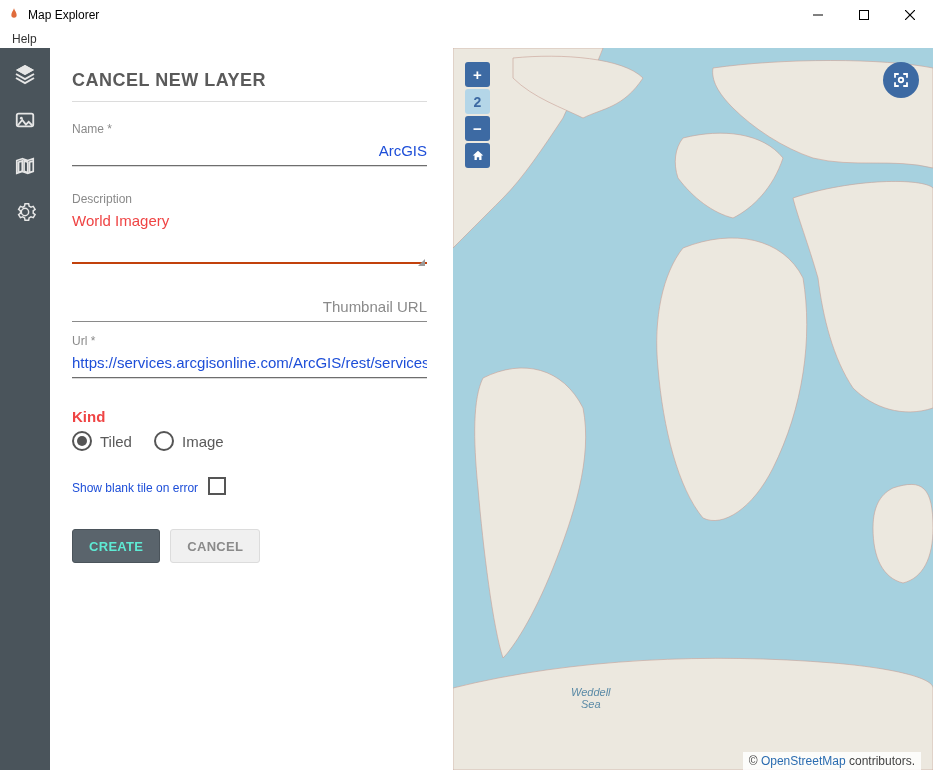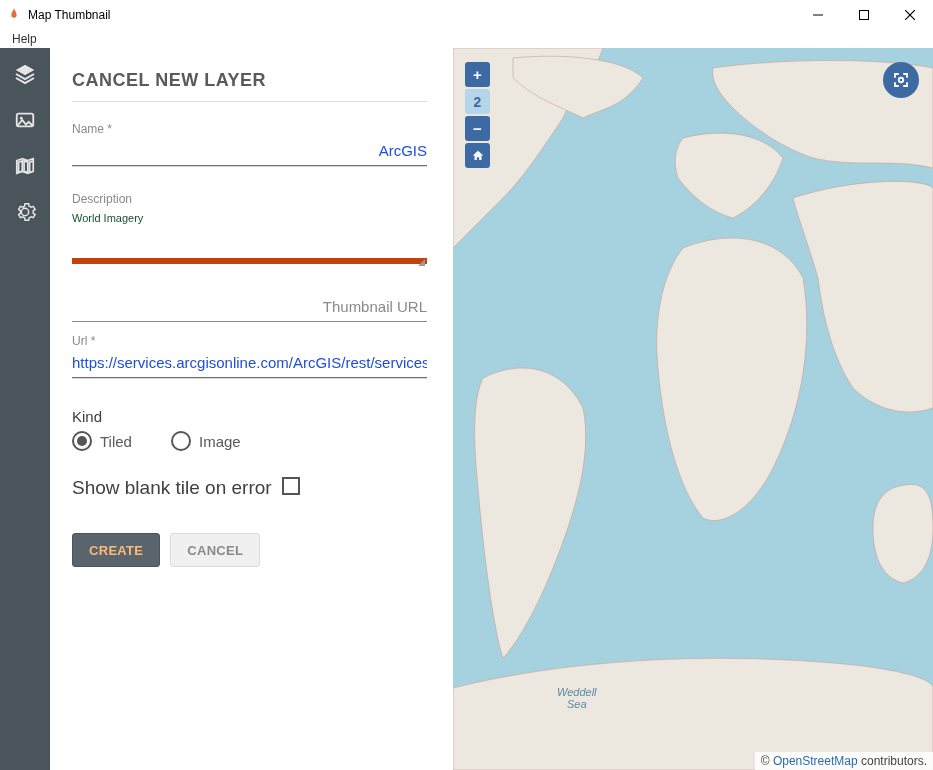--- a/index.html
+++ b/index.html
@@ -15,56 +15,56 @@
   .body { display: flex; height: calc(100% - 48px); }
   .sidebar { width: 50px; background: #4a545b; display: flex; flex-direction: column; align-items: center; padding-top: 14px; gap: 22px; }
   .sidebar .sb-icon { width: 24px; height: 24px; color: #e6e6e6; display:flex; align-items:center; justify-content:center; }
   .panel { width: 403px; padding: 22px 26px 0 22px; color: #555; }
   .panel h1 { font-size: 18px; font-weight: 700; letter-spacing: .5px; color: #5a5a5a; margin-bottom: 10px; }
   .hr { height: 1px; background: #dcdcdc; margin-bottom: 20px; }
   .field-label { font-size: 12px; color: #8a8a8a; margin-bottom: 2px; }
   .text-input { width: 100%; border: none; border-bottom: 1px solid #8a8a8a; font-size: 15px; padding: 4px 0 6px 0; color: #1d4ed8; outline: none; background: transparent; text-align: right; }
   .text-input.shadow { border-bottom: 1px solid #6e6e6e; box-shadow: 0 1px 0 rgba(0,0,0,.15);}
   .text-input::placeholder { color: #8a8a8a; }
-  .textarea { width: 100%; border: none; border-bottom: 6px solid #c2410c; font-size: 11px; padding: 4px 0 6px 0; color: #14532d; outline: none; resize: none; height: 56px; font-family: inherit; background: transparent; }
+  .textarea { width: 100%; border: none; border-bottom: 2px solid #c2410c; font-size: 15px; padding: 4px 0 6px 0; color: #ef4444; outline: none; resize: none; height: 56px; font-family: inherit; background: transparent; }
   .grp { margin-bottom: 26px; }
   .grp.sm { margin-bottom: 12px; }
-  .radio-row { display: flex; gap: 39px; align-items: center; margin-top: 6px; }
+  .radio-row { display: flex; gap: 22px; align-items: center; margin-top: 6px; }
   .radio { display: flex; align-items: center; gap: 8px; font-size: 15px; color: #5a5a5a; }
   .radio .circ { width: 20px; height: 20px; border: 2px solid #555; border-radius: 50%; display:flex; align-items:center; justify-content:center; }
   .radio .circ .dot { width: 10px; height: 10px; background:#555; border-radius:50%; }
-  .chk-row { display:flex; align-items:flex-start; gap: 10px; font-size: 19px; color:#404040; margin-top: 22px; }
+  .chk-row { display:flex; align-items:flex-end; gap: 10px; font-size: 12px; color:#1d4ed8; margin-top: 22px; }
   .chk { width:18px; height:18px; border:2px solid #555; }
   .btn-row { display:flex; gap:10px; margin-top: 34px; }
   .btn { height: 34px; padding: 0 16px; font-size: 13px; font-weight: 600; border-radius: 3px; display:flex; align-items:center; letter-spacing:.3px; }
-  .btn-primary { background:#5a646c; color:#fdba74; border:1px solid #4b545b; }
+  .btn-primary { background:#5a646c; color:#5eead4; border:1px solid #4b545b; }
   .btn-secondary { background:#f0f0f0; color:#8a8a8a; border:1px solid #dcdcdc; }
   .map { flex: 1; position: relative; background:#a6d1df; overflow:hidden; }
   .map-controls { position:absolute; top:14px; left:12px; display:flex; flex-direction:column; gap:2px; }
   .mc { width:25px; height:25px; background:#3d6aa3; color:#fff; display:flex; align-items:center; justify-content:center; font-size:15px; font-weight:700; border-radius:3px; }
   .mc.level { background:#b4d6e8; color:#3d6aa3; font-size:14px; }
   .mc.home { }
   .fs-btn { position:absolute; top:14px; right:14px; width:36px; height:36px; background:#3d6aa3; border-radius:50%; display:flex; align-items:center; justify-content:center; color:#fff; }
-  .attr { position:absolute; right:0; bottom:0; background:rgba(255,255,255,.85); font-size:12px; padding:2px 6px; color:#444; }
+  .attr { position:absolute; right:12px; bottom:0; background:rgba(255,255,255,.85); font-size:12px; padding:2px 6px; color:#444; }
   .attr a { color:#2b6cb0; text-decoration:none; }
   .resize-triangle { position:absolute; right:2px; bottom:2px; width:0; height:0; border-style:solid; border-width:0 0 7px 7px; border-color: transparent transparent #9a9a9a transparent; }
   
   .map svg.world { position:absolute; inset:0; width:100%; height:100%; }
   .sea-label { position:absolute; font-style:italic; font-size:11px; color:#5a8aa6; text-align:center; line-height:1.1; }
 </style>
 </head>
 <body>
 
 <div class="titlebar">
   <span class="app-icon">
     <svg viewBox="0 0 24 24" fill="currentColor">
         <path d="M12 2c1 4 4 6 4 10a4 4 0 11-8 0c0-4 3-6 4-10z"></path>
       </svg>
   </span>
-  <span class="title">Map Thumbnail</span>
+  <span class="title">Map Explorer</span>
   <span class="spacer"></span>
   <div class="winbtn">
       <svg viewBox="0 0 10 10">
         <line x1="0" y1="5" x2="10" y2="5" stroke="#000" stroke-width="1"></line>
       </svg>
     </div>
   <div class="winbtn">
       <svg viewBox="0 0 10 10">
         <rect x="0.5" y="0.5" width="9" height="9" fill="none" stroke="#000" stroke-width="1"></rect>
       </svg>
@@ -129,21 +129,21 @@
     <div class="grp sm" style="margin-top:0;">
       <input class="text-input" placeholder="Thumbnail URL" style="">
     </div>
 
     <div class="grp">
       <div class="field-label">Url *</div>
       <input class="text-input shadow" value="https://services.arcgisonline.com/ArcGIS/rest/services/W" style="">
     </div>
 
     <div class="grp" style="margin-top:30px;">
-      <div style="font-size:15px;color:#404040;">Kind</div>
+      <div style="font-size:15px;color:#ef4444;font-weight:bold;">Kind</div>
       <div class="radio-row">
         <div class="radio">
           <span class="circ">
               <span class="dot"></span>
             </span>
           <span>Tiled</span>
         </div>
         <div class="radio">
           <span class="circ"></span>
           <span>Image</span>
@@ -202,19 +202,19 @@
       </div>
     </div>
 
     <div class="fs-btn">
       <svg width="18" height="18" viewBox="0 0 24 24" fill="none" stroke="#fff" stroke-width="2.4">
           <path d="M4 9V4h5M20 9V4h-5M4 15v5h5M20 15v5h-5"></path>
           <circle cx="12" cy="12" r="3"></circle>
         </svg>
     </div>
 
-    <div class="sea-label" style="left:104px; bottom:60px;"><span>Weddell<br>Sea</span></div>
+    <div class="sea-label" style="left:118px; bottom:60px;"><span>Weddell<br>Sea</span></div>
 
     <div class="attr">
       <span>© </span><a href="#">OpenStreetMap</a><span> contributors.</span>
     </div>
   </div>
 </div>
 
 </body></html>

